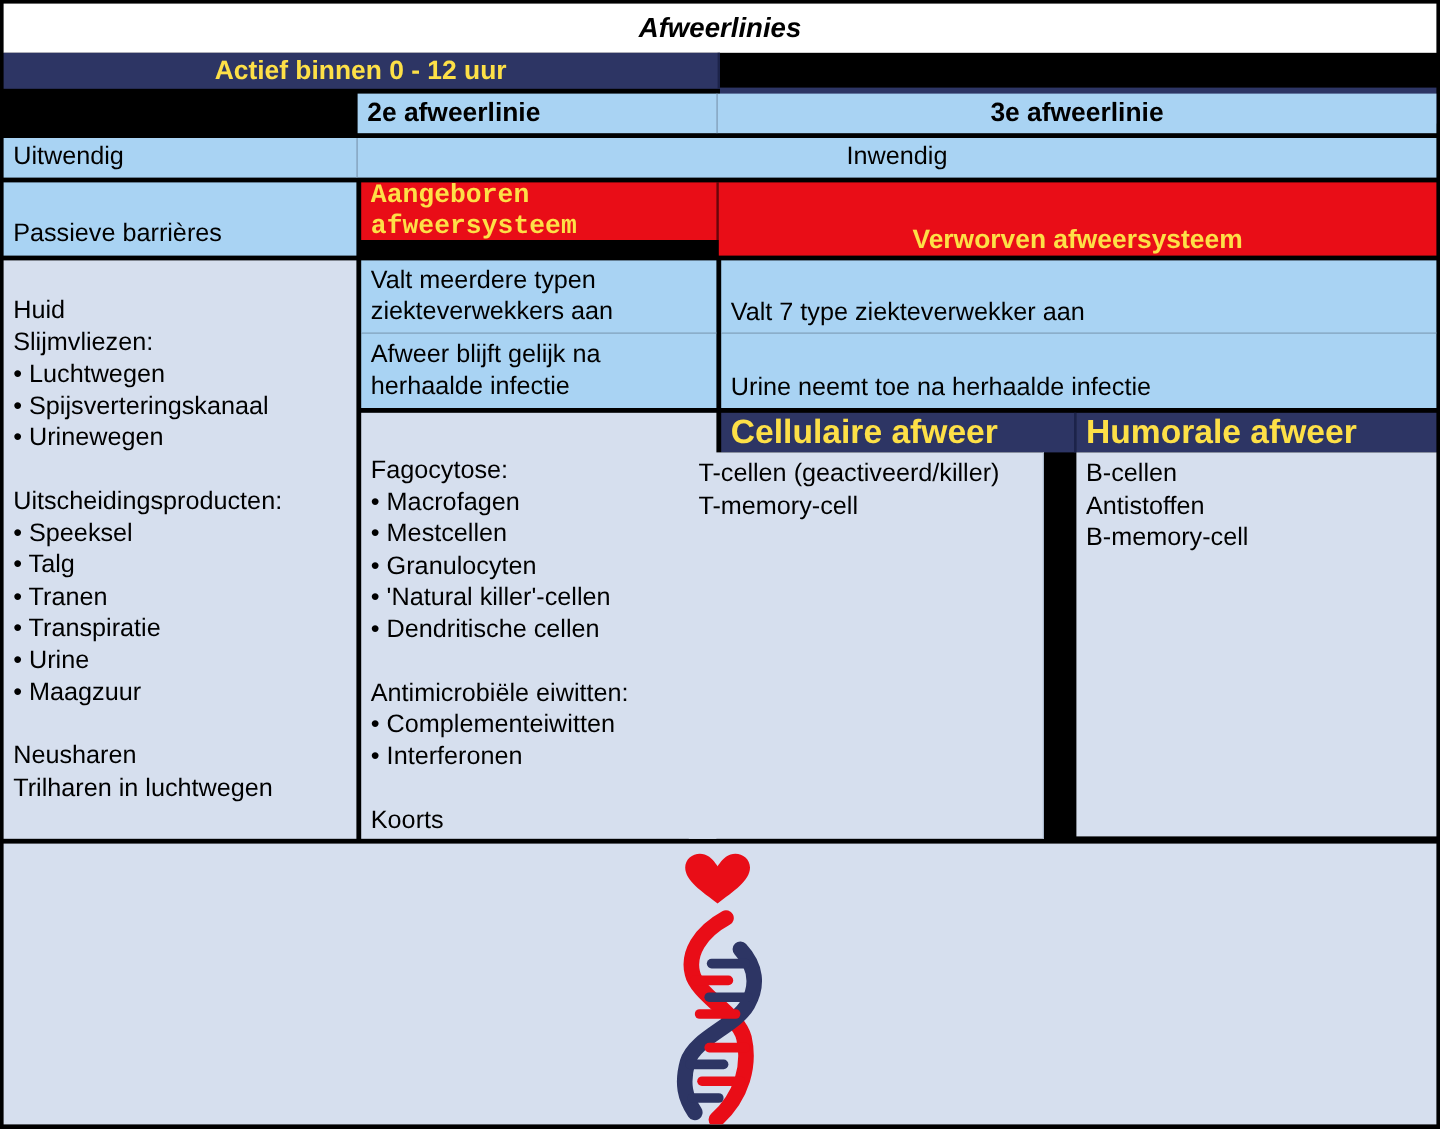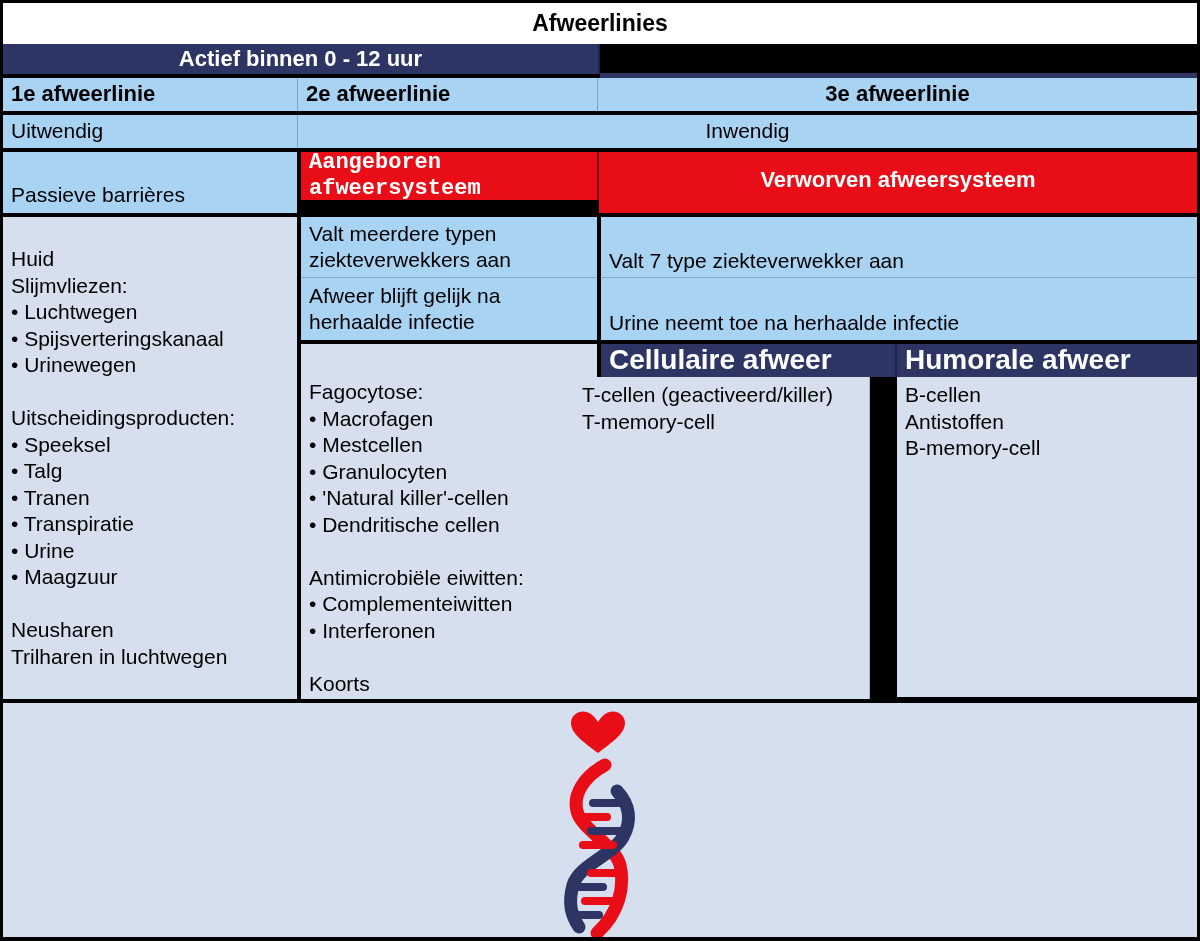--- a/index.html
+++ b/index.html
@@ -13,45 +13,45 @@
   }
   .cell {
     position: absolute;
     box-sizing: border-box;
     display: flex;
     font-size: 21px;
     line-height: 26.5px;
     white-space: pre-line;
     overflow: hidden;
   }
-  .white-bg  { background: #fff; }
+  .white-bg  { background: #fff; font-style: italic; }
   .navy-bg   { background: var(--navy); }
   .blue-bg   { background: var(--light-blue); }
   .pale-bg   { background: var(--pale-blue); }
   .red-bg    { background: var(--red); }
   .bold      { font-weight: 700; font-size: 22px; }
-  .white-tx  { color: #ffffff; }
+  .white-tx  { color: #fde047; }
   .vc { align-items: center; }
   .ve { align-items: flex-end; }
   .vt { align-items: flex-start; }
   .hc { justify-content: center; text-align: center; }
   .pl { padding-left: 8px; }
 
   
   .title       { left: 3px;   top: 3px;   width: 1194px; height: 41px;  font-size: 23px; }
   .navy-l      { left: 3px;   top: 44px;  width: 597px;  height: 30px;  border-right: 2px solid #1c234a; }
   .navy-r      { left: 600px; top: 44px;  width: 597px;  height: 30px; margin-top: 29px; }
   .line1       { left: 3px;   top: 78px;  width: 295px;  height: 33px;  border-right: 1px solid #84a0bc; }
   .line2       { left: 298px; top: 78px;  width: 300px;  height: 33px;  border-right: 1px solid #84a0bc; }
   .line3       { left: 598px; top: 78px;  width: 599px;  height: 33px; }
   .loc-l       { left: 3px;   top: 115px; width: 295px;  height: 33px;  border-right: 1px solid #84a0bc; }
   .loc-r       { left: 298px; top: 115px; width: 899px;  height: 33px; }
   .passive     { left: 3px;   top: 152px; width: 294px;  height: 61px;  padding-bottom: 5px; }
   .innate-h    { left: 301px; top: 152px; width: 298px;  height: 48px;  border-right: 2px solid rgba(0,0,0,0.55); font-family: Liberation Mono, monospace; }
-  .adaptive-h  { left: 599px; top: 152px; width: 598px;  height: 61px;  padding-bottom: 20px; }
+  .adaptive-h  { left: 599px; top: 152px; width: 598px;  height: 61px;  padding-bottom: 0; }
   .col-a       { left: 3px;   top: 217px; width: 294px;  height: 482px; }
   .mb1         { left: 301px; top: 217px; width: 296px;  height: 61px;  border-bottom: 1px solid #86a7c4; }
   .mb2         { left: 301px; top: 278px; width: 296px;  height: 62px; }
   .mgray       { left: 301px; top: 344px; width: 296px;  height: 355px; padding-bottom: 2px; }
   .rb1         { left: 601px; top: 217px; width: 596px;  height: 61px;  border-bottom: 1px solid #86a7c4; padding-bottom: 3px; }
   .rb2         { left: 601px; top: 278px; width: 596px;  height: 62px;  padding-bottom: 4px; }
   .sub-l       { left: 601px; top: 344px; width: 296px;  height: 33px;  border-right: 2px solid #1c234a; font-size: 28px; }
   .sub-r       { left: 897px; top: 344px; width: 300px;  height: 33px;  font-size: 28px; }
   .tcell       { left: 574px; top: 377px; width: 296px;  height: 322px; border-right: 1px solid #a9b8cc; padding-top: 5px; }
   .bcell       { left: 897px; top: 377px; width: 300px;  height: 320px; padding-top: 5px; }
@@ -68,21 +68,20 @@
 </head>
 <body>
 
 <div class="table">
 
   <div class="cell title white-bg bold vc hc">Afweerlinies</div>
 
   <div class="cell navy-l navy-bg bold white-tx vc hc">Actief binnen 0 - 12 uur</div>
   <div class="cell navy-r navy-bg bold white-tx vc hc">Actief binnen 1 - 7 dagen</div>
 
-  <div class="cell line1 blue-bg bold vc pl">1e afweerlinie</div>
   <div class="cell line2 blue-bg bold vc pl">2e afweerlinie</div>
   <div class="cell line3 blue-bg bold vc hc">3e afweerlinie</div>
 
   <div class="cell loc-l blue-bg vc pl">Uitwendig</div>
   <div class="cell loc-r blue-bg vc hc">Inwendig</div>
 
   <div class="cell passive blue-bg ve pl">Passieve barrières</div>
   <div class="cell innate-h red-bg bold white-tx vc pl">Aangeboren
 afweersysteem</div>
   <div class="cell adaptive-h red-bg bold white-tx ve hc">Verworven afweersysteem</div>

